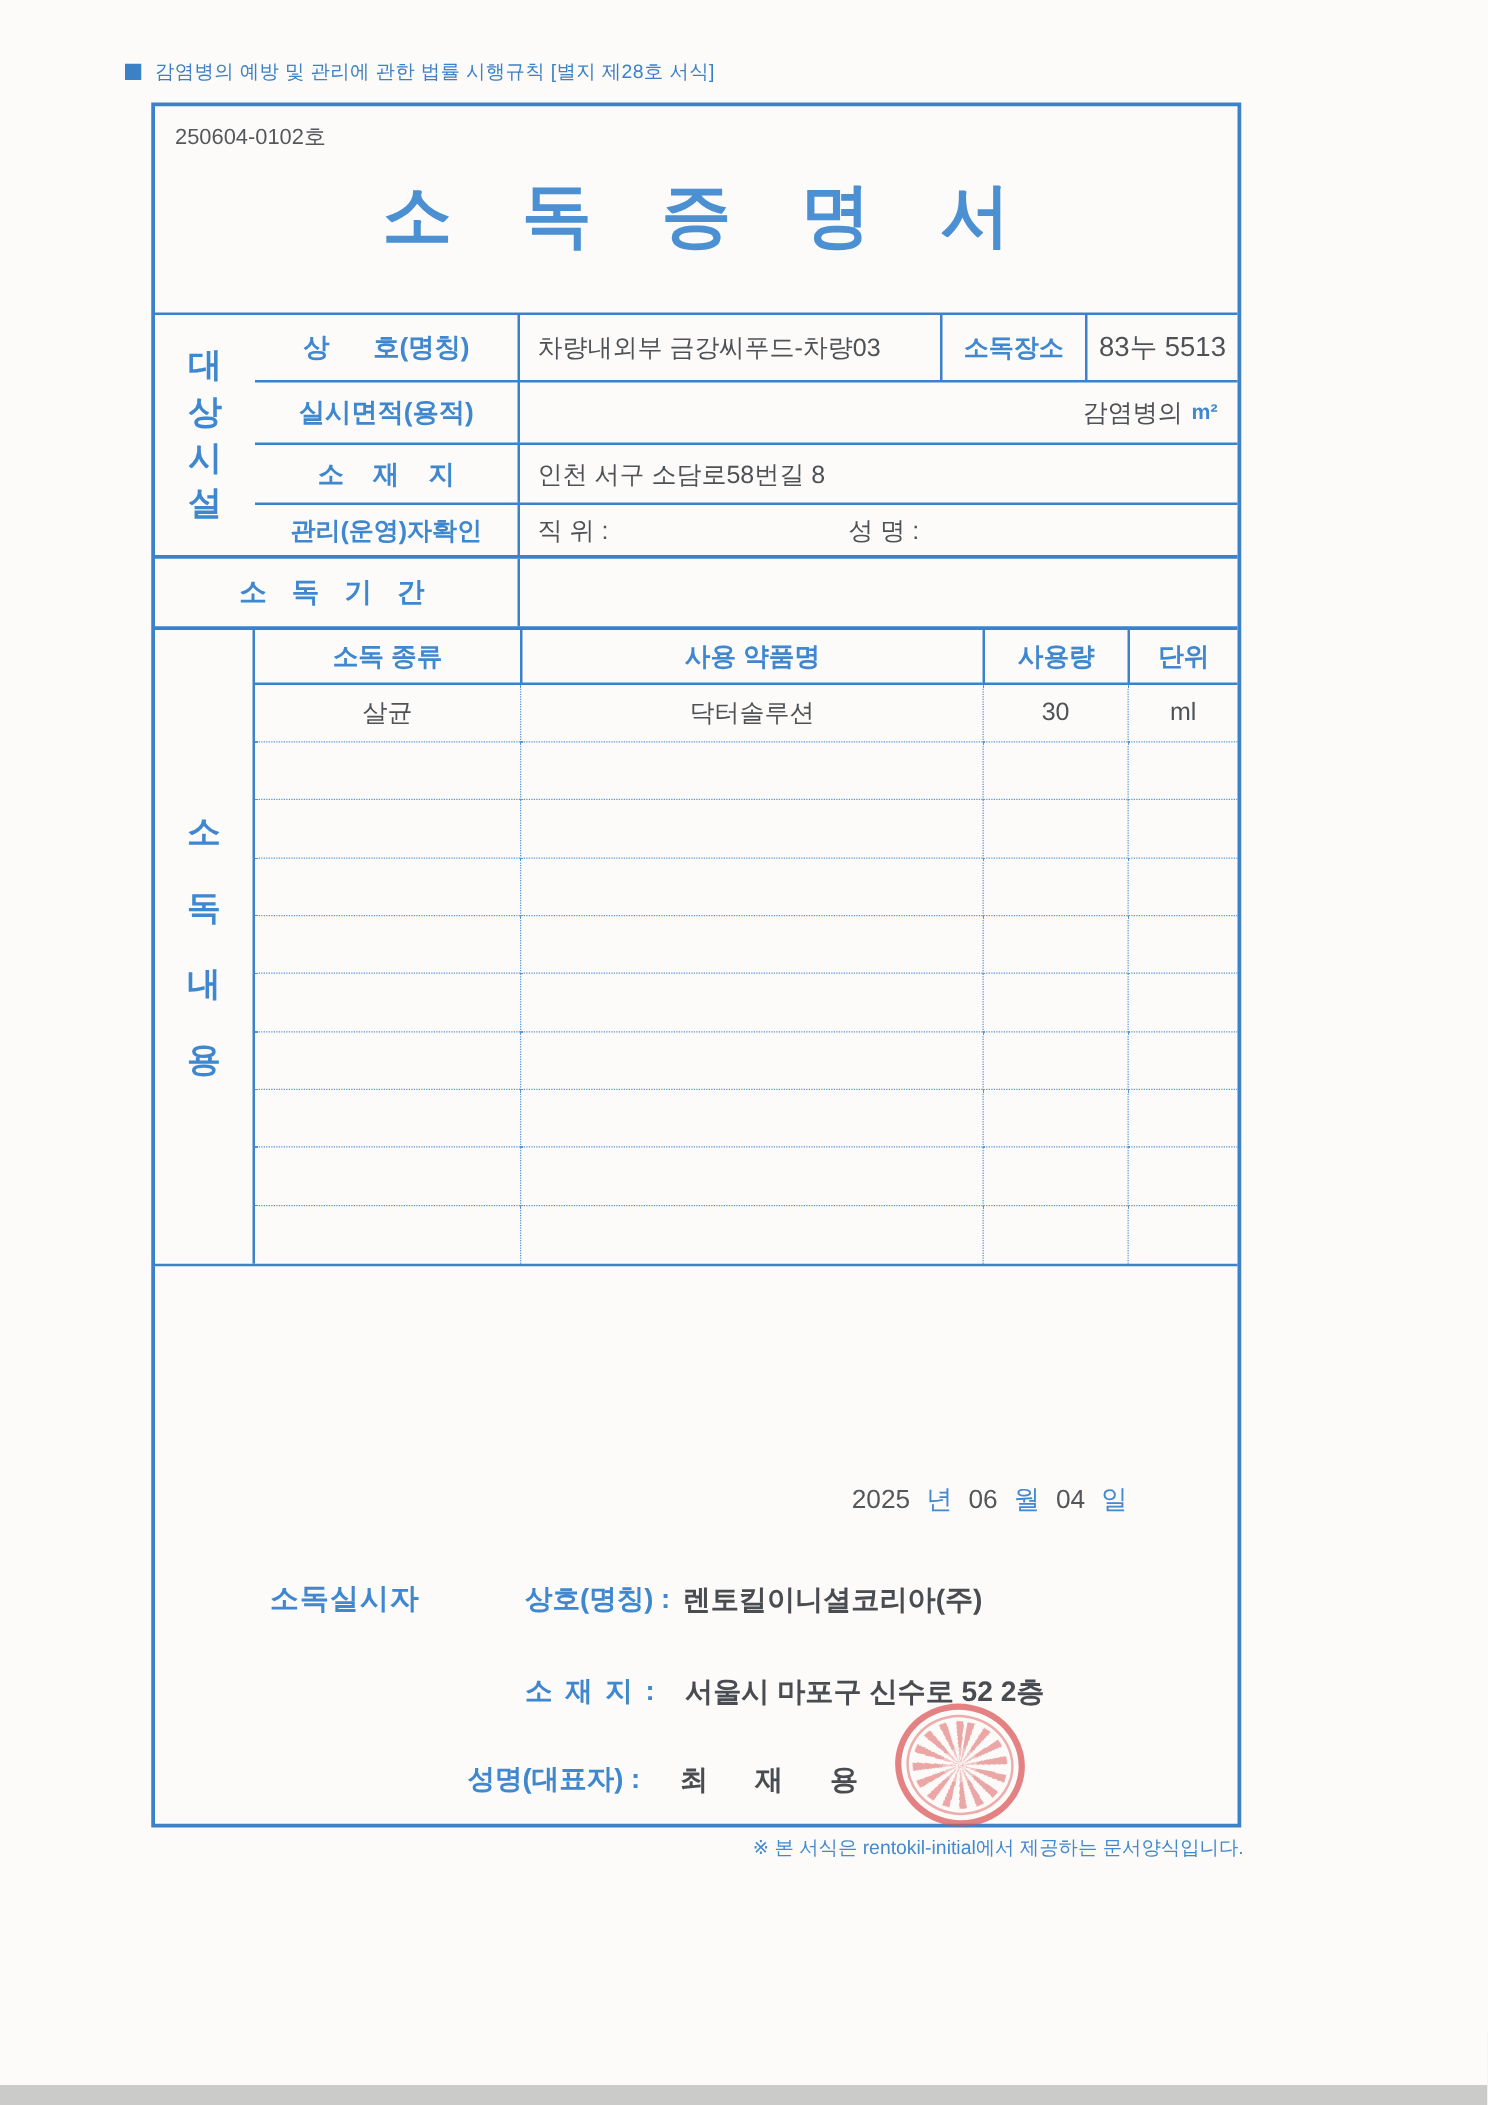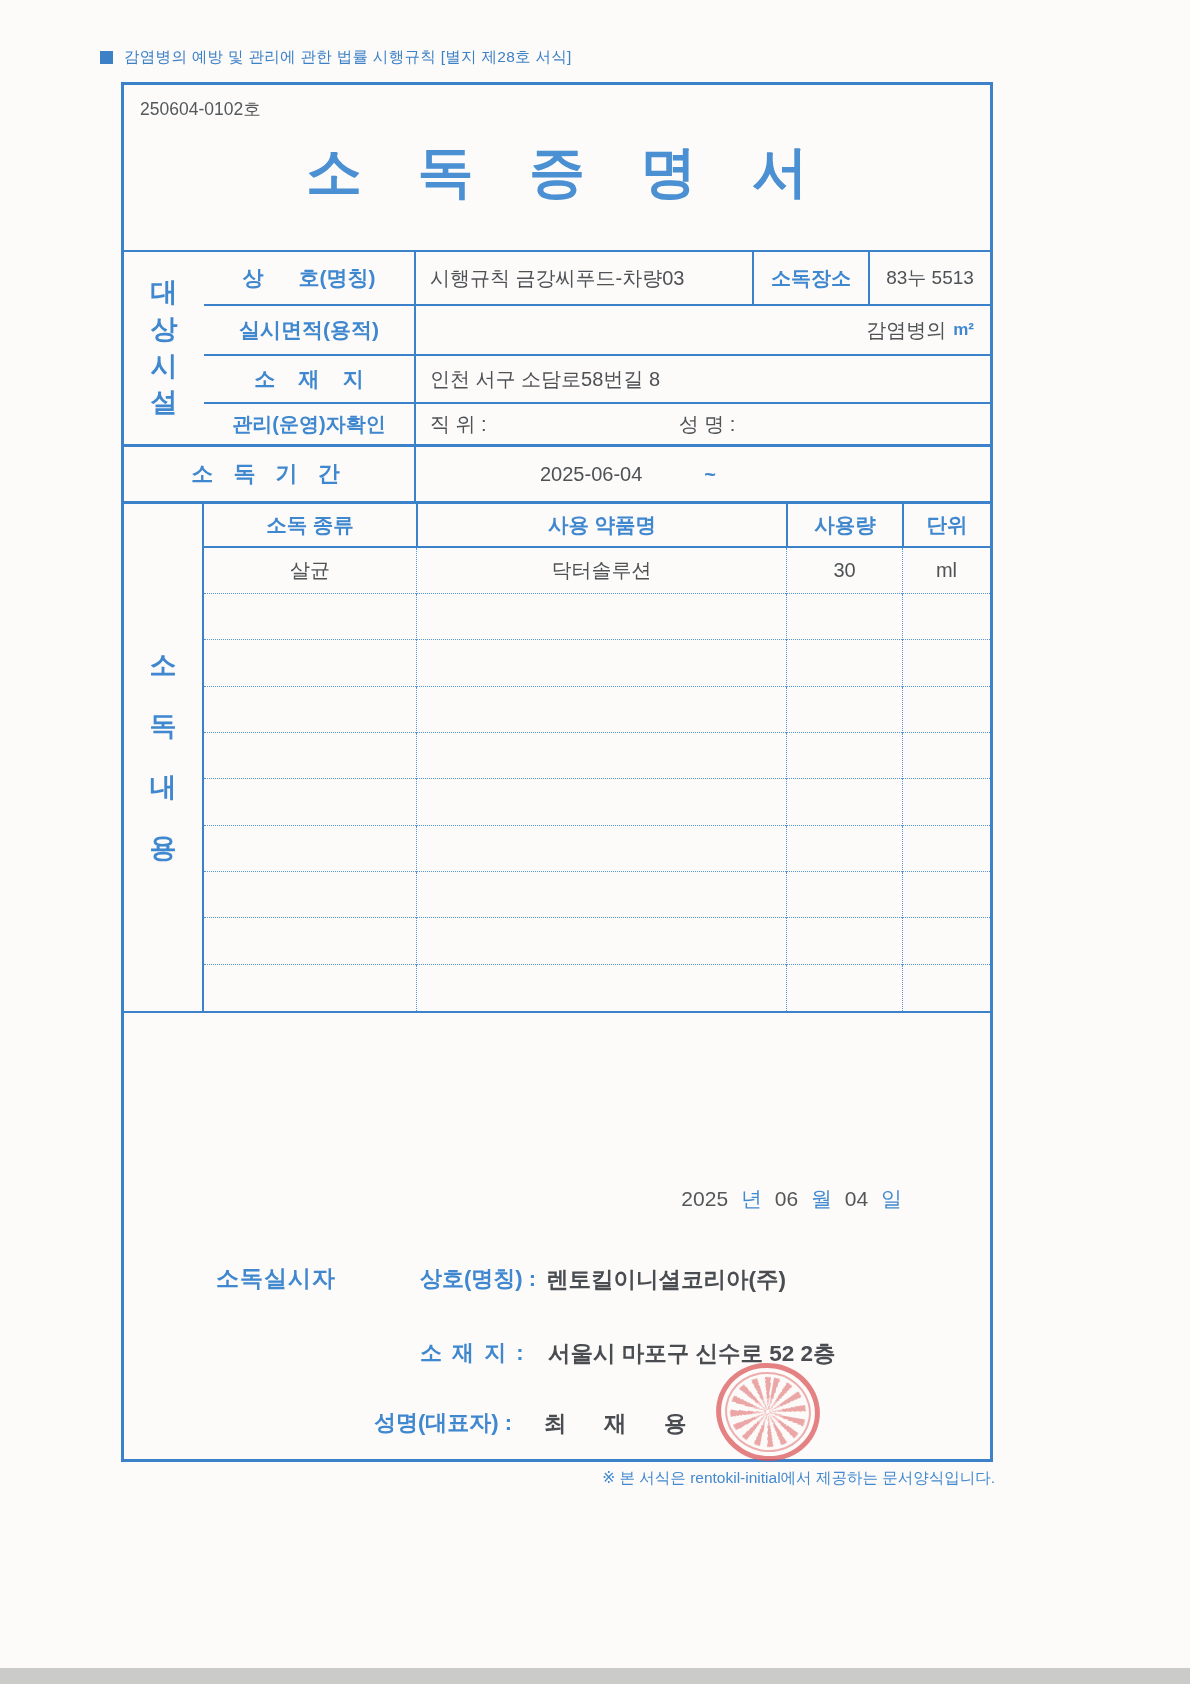--- a/index.html
+++ b/index.html
@@ -31,21 +31,21 @@
   .lbl { color:#3f87cf; font-weight:bold; justify-content:center; font-size:21px; }
   .val { color:#4e5256; }
   .bline { border-top:2px solid #3b82cb; }
   .rline { border-right:2px solid #3b82cb; }
   .side-label { display:flex; flex-direction:column; align-items:center; justify-content:center;
     color:#3f87cf; font-weight:bold; font-size:27px; line-height:1.25; }
   .fc-side { grid-row:1/5; grid-column:1; gap:3px; }
   .r1c2 { grid-row:1; grid-column:2; }
   .r1c3 { grid-row:1; grid-column:3; padding-left:14px; }
   .r1c4 { grid-row:1; grid-column:4; font-size:20px; }
-  .r1c5 { grid-row:1; grid-column:5; justify-content:center; font-size:19px; }
+  .r1c5 { grid-row:1; grid-column:5; justify-content:center; font-size:22px; }
   .r2c2 { grid-row:2; grid-column:2; }
   .r2c3 { grid-row:2; grid-column:3/6; justify-content:flex-end; padding-right:16px; gap:7px; }
   .r3c2 { grid-row:3; grid-column:2; }
   .r3c3 { grid-row:3; grid-column:3/6; padding-left:14px; }
   .r4c2 { grid-row:4; grid-column:2; font-size:20px; }
   .r4c3 { grid-row:4; grid-column:3/6; padding-left:14px; }
   .unit-blue { color:#3f87cf; font-weight:bold; font-size:17px; }
   .mgr-name { margin-left:192px; }
   .pre { white-space: pre; }
 
@@ -121,21 +121,21 @@
     </div>
 
     <div class="top-table">
       <div class="side-label fc-side">
         <span>대</span>
         <span>상</span>
         <span>시</span>
         <span>설</span>
       </div>
       <div class="cell lbl rline r1c2 pre">상      호(명칭)</div>
-      <div class="cell val rline r1c3">시행규칙 금강씨푸드-차량03</div>
+      <div class="cell val rline r1c3">차량내외부 금강씨푸드-차량03</div>
       <div class="cell lbl rline r1c4">소독장소</div>
       <div class="cell val r1c5">83누 5513</div>
 
       <div class="cell lbl rline bline r2c2">실시면적(용적)</div>
       <div class="cell val bline r2c3">
         <span>감염병의</span>
         <span class="unit-blue">m²</span>
       </div>
 
       <div class="cell lbl rline bline r3c2 pre">소    재    지</div>
@@ -143,24 +143,20 @@
 
       <div class="cell lbl rline bline r4c2">관리(운영)자확인</div>
       <div class="cell val bline r4c3">
         <span>직 위 :</span>
         <span class="mgr-name">성 명 :</span>
       </div>
     </div>
 
     <div class="period-row">
       <div class="p-label">소 독 기 간</div>
-      <div class="p-value">
-        <span>2025-06-04</span>
-        <span class="tilde">~</span>
-      </div>
     </div>
 
     <div class="details">
       <div class="side-label dt-side">
         <span>소</span>
         <span>독</span>
         <span>내</span>
         <span>용</span>
       </div>
       <div class="dh c2">소독 종류</div>

